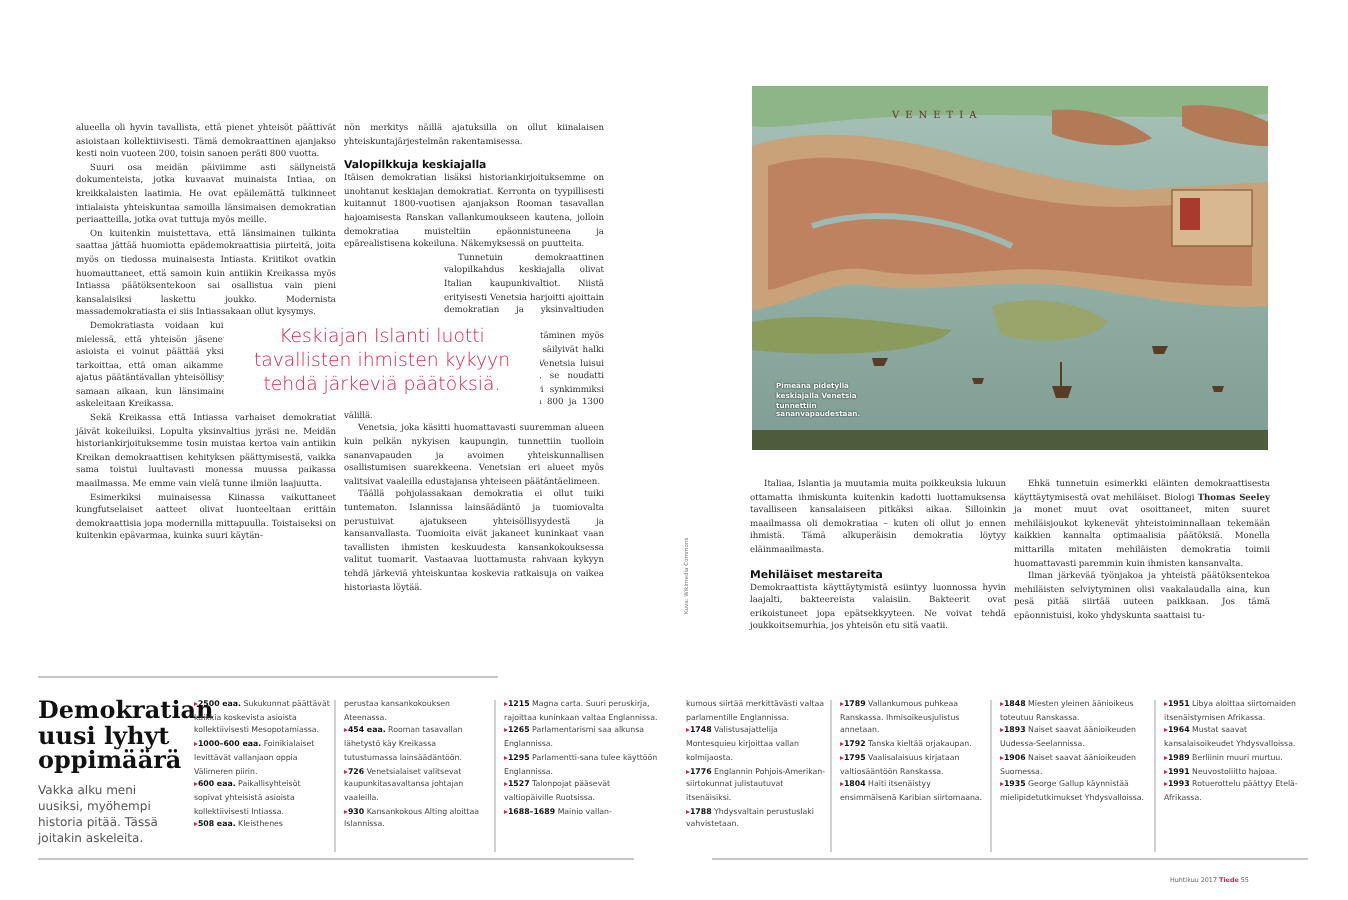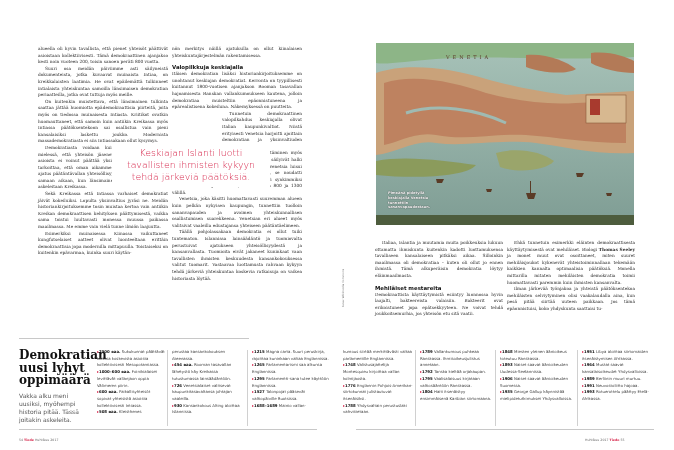--- a/index.html
+++ b/index.html
@@ -1,18 +1,18 @@
 <!DOCTYPE html>
 <html><head>
 <meta charset="utf-8">
 <style>
   * { box-sizing: border-box; margin: 0; padding: 0; }
   html, body { width: 674px; height: 450px; background: #ffffff; overflow: hidden; }
   body { position: relative; font-family: "DejaVu Serif", serif; color: #2b2b2b; }
-  .page { position: absolute; top: 0; height: 326px; }
+  .page { position: absolute; top: 16px; height: 326px; }
   .left-page { left: 0; width: 337px; }
   .body-text { font-family: "DejaVu Serif", serif; font-size: 4.3px; line-height: 6.6px; color: #2e2e2e; text-align: justify; }
   .body-text p { text-indent: 7px; }
   .body-text p.noindent { text-indent: 0; }
   .col { position: absolute; }
   .subhead { font-family: "DejaVu Sans", sans-serif; font-weight: bold; font-size: 5.4px; line-height: 8px; color: #111; margin-top: 4px; }
   .pullquote { position: absolute; left: 112px; top: 143px; width: 158px; font-family: "DejaVu Sans", sans-serif; font-weight: 300; font-size: 9.4px; line-height: 12px; color: #d6254a; text-align: center; }
   .photo { position: absolute; left: 376px; top: 43px; width: 258px; height: 182px; overflow: hidden; background: #8fa8a0; }
   .photo .caption { position: absolute; left: 12px; top: 148px; width: 58px; font-family: "DejaVu Sans", sans-serif; font-size: 3.6px; line-height: 4.8px; color: #ffffff; font-weight: bold; text-shadow: 0 0 1px #000; }
   .credit { position: absolute; left: 341px; top: 307px; transform: rotate(-90deg); transform-origin: left top; font-family: "DejaVu Sans", sans-serif; font-size: 2.8px; color: #777; white-space: nowrap; }

